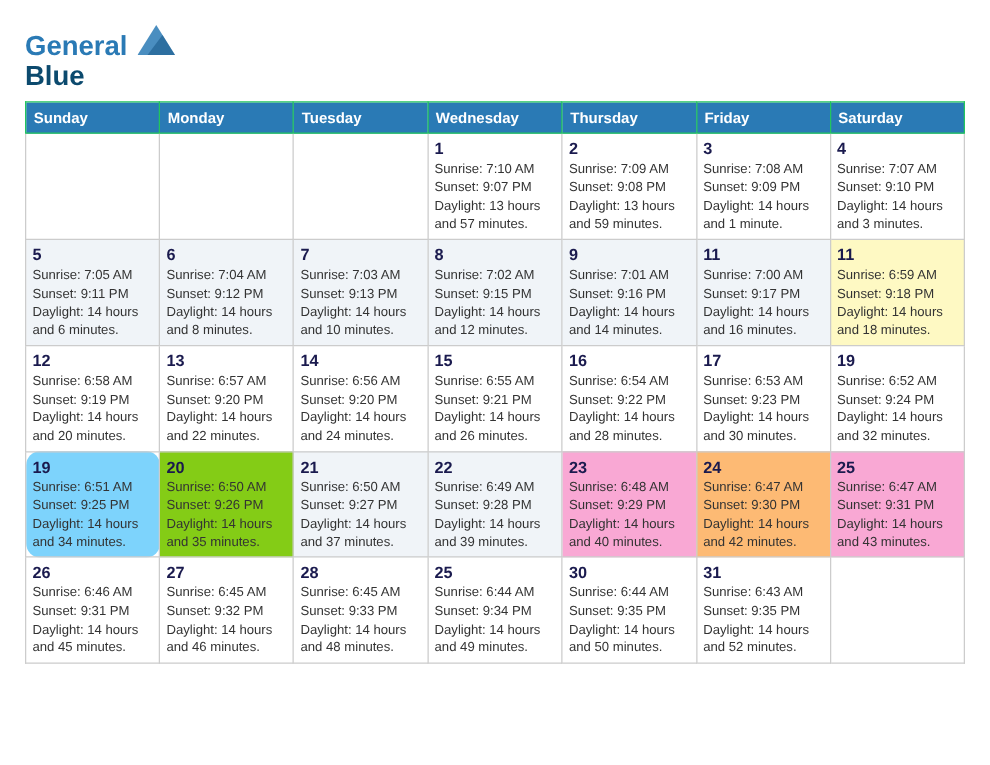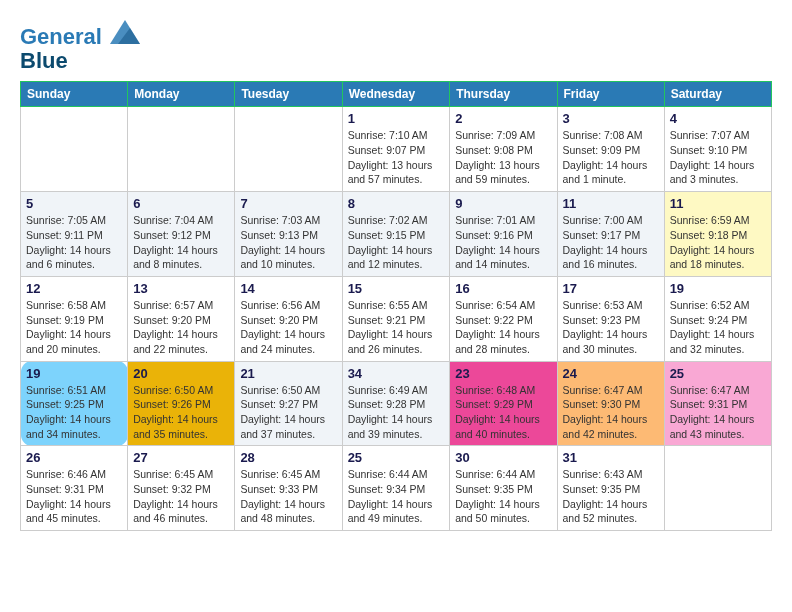--- a/index.html
+++ b/index.html
@@ -206,33 +206,33 @@
         <td>
           <span class="day-num">19</span>
           <div class="day-info">Sunrise: 6:52 AM<br>Sunset: 9:24 PM<br>Daylight: 14 hours and 32 minutes.</div>
         </td>
       </tr>
       <tr>
         <td style="background: #7dd3fc; border-radius: 11px;">
           <span class="day-num">19</span>
           <div class="day-info">Sunrise: 6:51 AM<br>Sunset: 9:25 PM<br>Daylight: 14 hours and 34 minutes.</div>
         </td>
-        <td style="background: #eab308;">
+        <td style="background: #84cc16;">
           <span class="day-num">20</span>
           <div class="day-info">Sunrise: 6:50 AM<br>Sunset: 9:26 PM<br>Daylight: 14 hours and 35 minutes.</div>
         </td>
         <td style="background: rgb(240, 244, 248);">
           <span class="day-num">21</span>
           <div class="day-info">Sunrise: 6:50 AM<br>Sunset: 9:27 PM<br>Daylight: 14 hours and 37 minutes.</div>
         </td>
         <td style="background: rgb(240, 244, 248);">
-          <span class="day-num">34</span>
+          <span class="day-num">22</span>
           <div class="day-info">Sunrise: 6:49 AM<br>Sunset: 9:28 PM<br>Daylight: 14 hours and 39 minutes.</div>
         </td>
-        <td style="background: #ec4899; margin-left: 32px;">
+        <td style="background: #f9a8d4; margin-left: 32px;">
           <span class="day-num">23</span>
           <div class="day-info">Sunrise: 6:48 AM<br>Sunset: 9:29 PM<br>Daylight: 14 hours and 40 minutes.</div>
         </td>
         <td style="background: #fdba74;">
           <span class="day-num">24</span>
           <div class="day-info">Sunrise: 6:47 AM<br>Sunset: 9:30 PM<br>Daylight: 14 hours and 42 minutes.</div>
         </td>
         <td style="background: #f9a8d4;">
           <span class="day-num">25</span>
           <div class="day-info">Sunrise: 6:47 AM<br>Sunset: 9:31 PM<br>Daylight: 14 hours and 43 minutes.</div>

